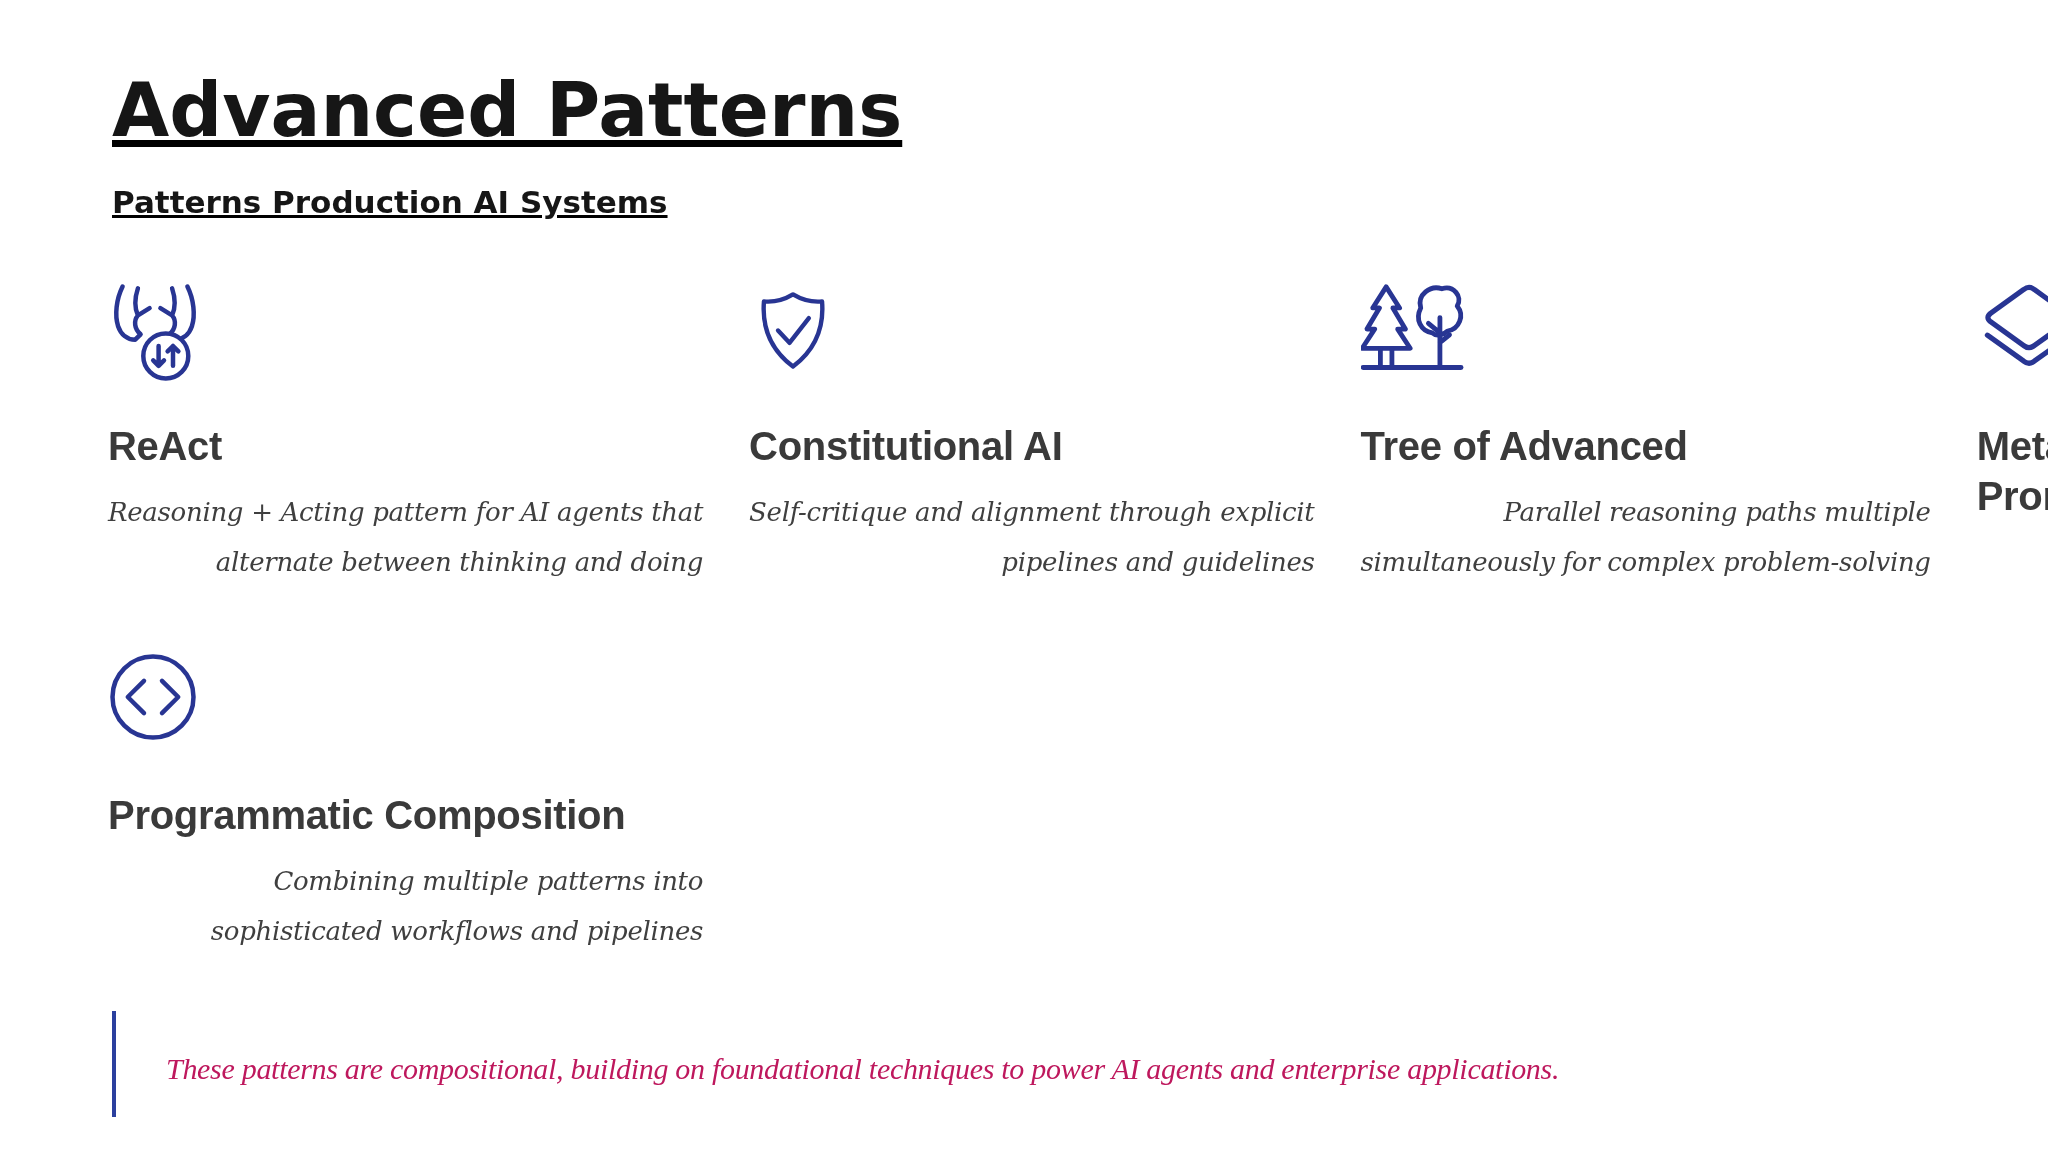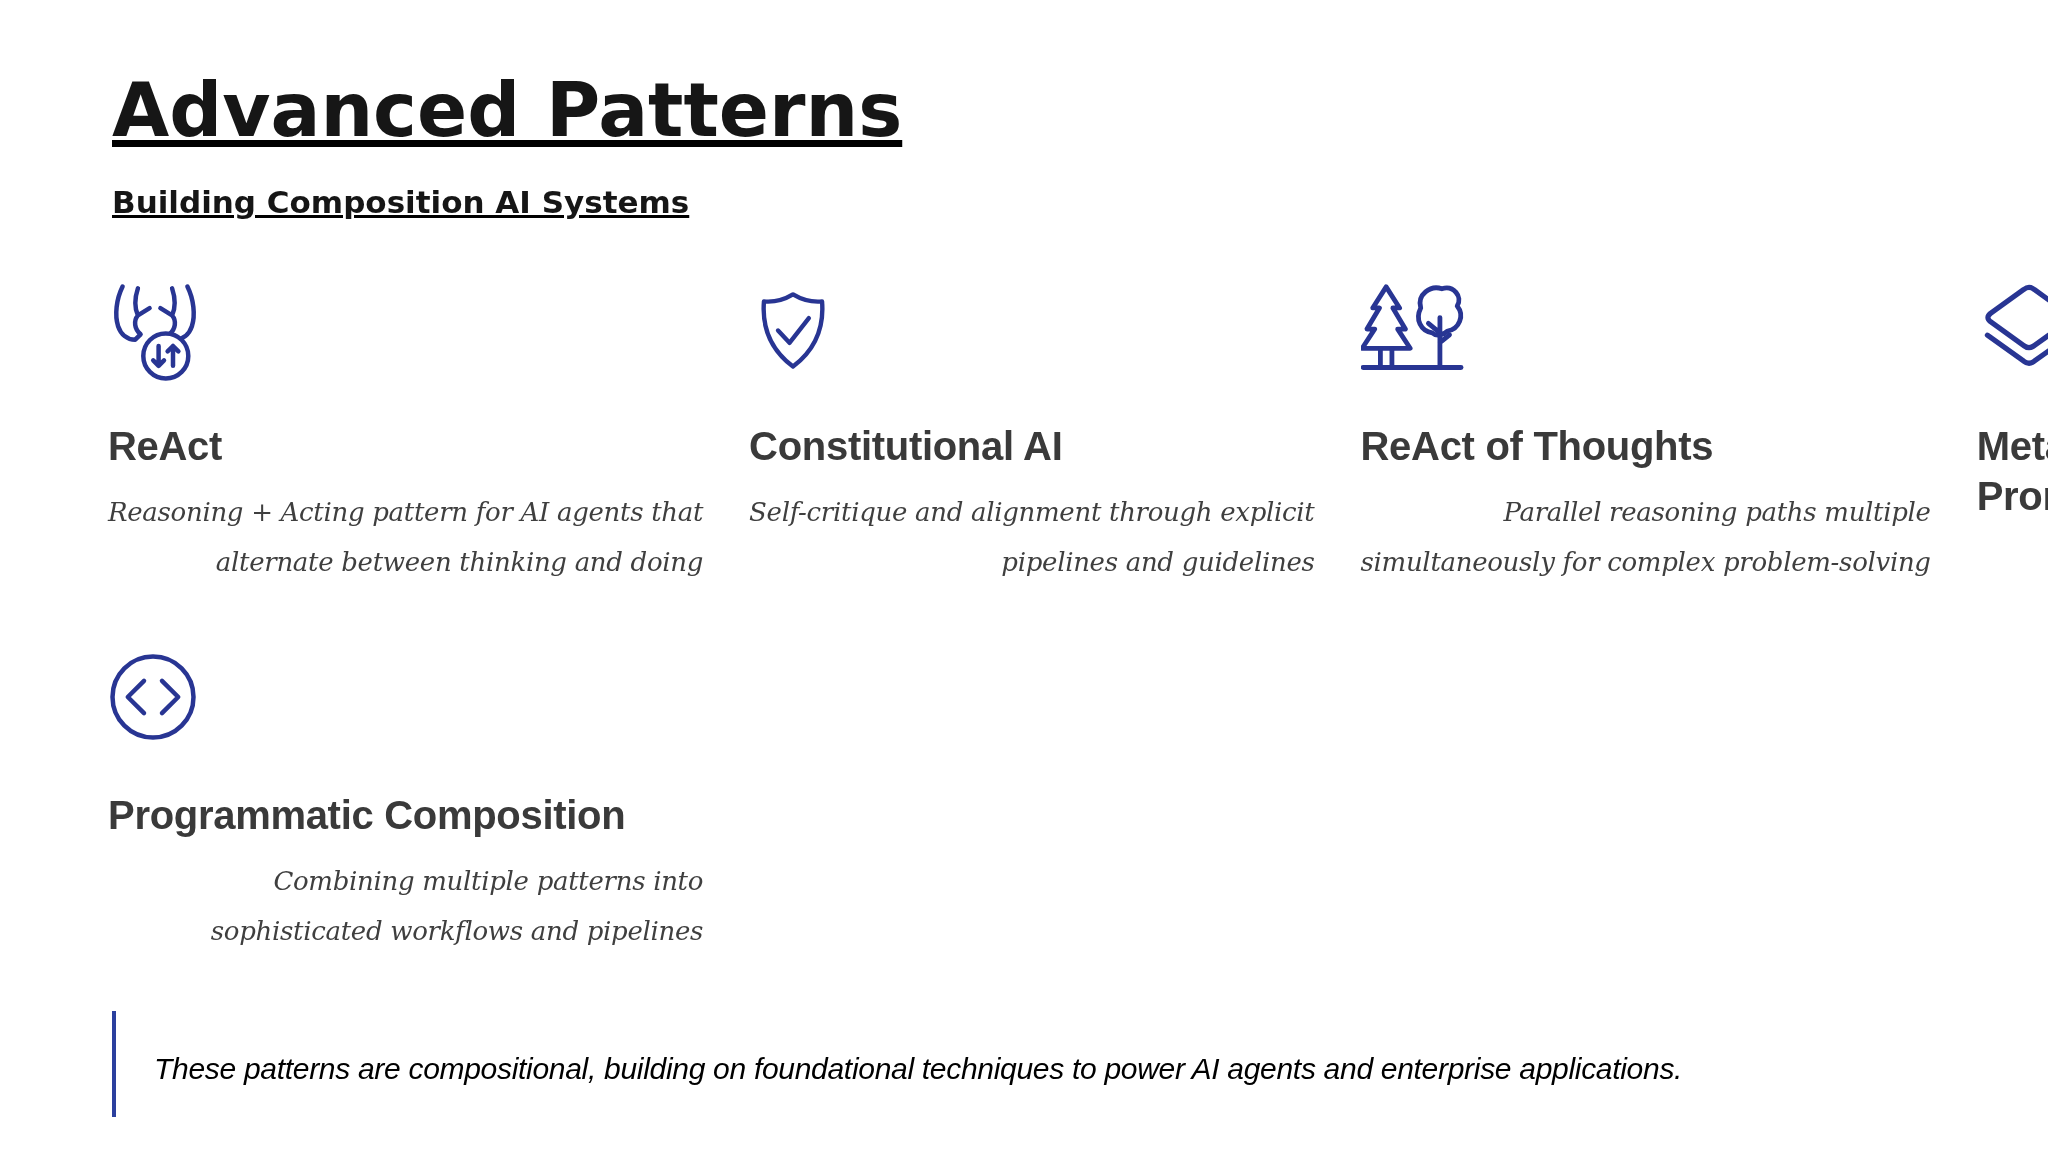--- a/index.html
+++ b/index.html
@@ -64,40 +64,40 @@
     text-align: right;
   }
 
   
   .footer {
     position: absolute; left: 112px; top: 1011px;
     display: flex; align-items: center;
   }
   .footer-bar { width: 4px; height: 106px; background: #2b3f9e; }
   .footer-text {
-    margin: 10px 0 0 38px;
-    font-family: Liberation Sans, sans-serif;
+    margin: 10px 0 0 50px;
+    font-family: Liberation Serif, serif;
     font-style: italic;
     font-size: 30px;
     letter-spacing: -0.3px;
-    color: #000000;
+    color: #be185d;
     white-space: nowrap;
   }
 
   .icon-stroke { fill: none; stroke: #283593; stroke-width: 5; stroke-linecap: round; stroke-linejoin: round; }
   .icon-fill-white { fill: #ffffff; stroke: #283593; stroke-width: 5; }
 </style>
 </head>
 <body>
 
 <div class="slide">
 
   <div class="header">
     <h1 class="page-title">Advanced Patterns</h1>
-    <div class="page-subtitle">Building Composition AI Systems</div>
+    <div class="page-subtitle">Patterns Production AI Systems</div>
   </div>
 
   <div class="grid">
 
     <div class="card">
       <div class="icon-box">
         <svg width="94" height="99" viewBox="0 0 104 110">
           <path class="icon-stroke" d="M16 4 C9 18 7 36 11 48 C14 57 21 63 30 63 L36 57 C29 51 28 42 33 36 L46 28 M33 36 C29 27 30 15 33 6"></path>
           <path class="icon-stroke" d="M88 4 C95 18 97 36 93 48 C90 57 83 63 74 63 L68 57 C75 51 76 42 71 36 L58 28 M71 36 C75 27 74 15 71 6"></path>
           <circle class="icon-fill-white" cx="64" cy="81" r="25"></circle>
@@ -129,21 +129,21 @@
     <div class="card">
       <div class="icon-box">
         <svg width="106" height="96" viewBox="0 0 110 100">
           <path class="icon-stroke" d="M26 4 L40 26 L33 26 L46 48 L38 48 L51 68 L1 68 L14 48 L6 48 L19 26 L12 26 Z"></path>
           <path class="icon-stroke" d="M20 68 V88 M32 68 V88"></path>
           <path class="icon-stroke" d="M74 52 C62 50 56 38 62 26 C58 12 72 2 84 6 C96 2 106 14 100 24 C108 34 102 48 90 50 C86 54 78 56 74 52 Z"></path>
           <path class="icon-stroke" d="M82 88 V36 M82 52 L70 42 M82 62 L92 54"></path>
           <path class="icon-stroke" d="M2 88 H104"></path>
         </svg>
       </div>
-      <h3 class="card-title">ReAct of Thoughts</h3>
+      <h3 class="card-title">Tree of Advanced</h3>
       <p class="card-desc">
         <span class="line">Parallel reasoning paths multiple</span>
         <span class="line">simultaneously for complex problem-solving</span>
       </p>
     </div>
 
     <div class="card">
       <div class="icon-box">
         <svg width="104" height="94" viewBox="0 0 100 90">
           <path class="icon-stroke" d="M45 6 Q50 2 55 6 L87 29 Q92 33 87 37 L55 60 Q50 64 45 60 L13 37 Q8 33 13 29 Z"></path>

